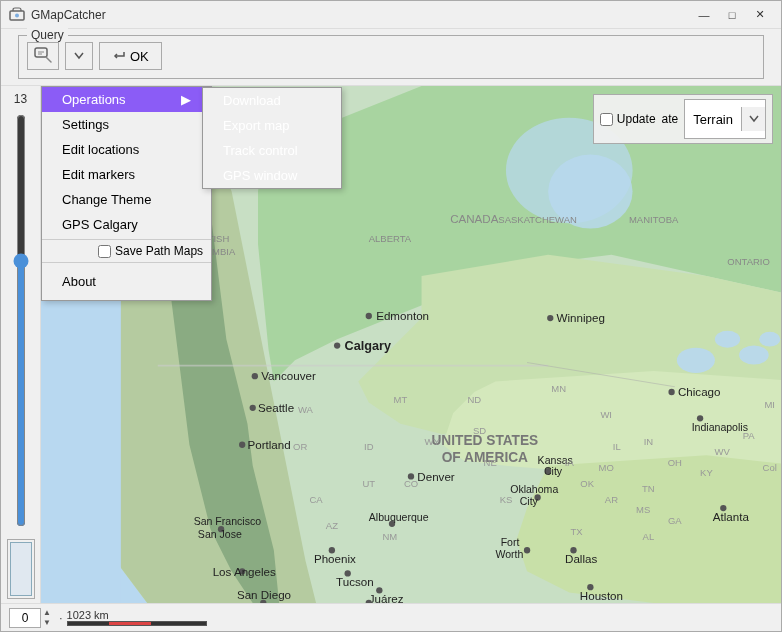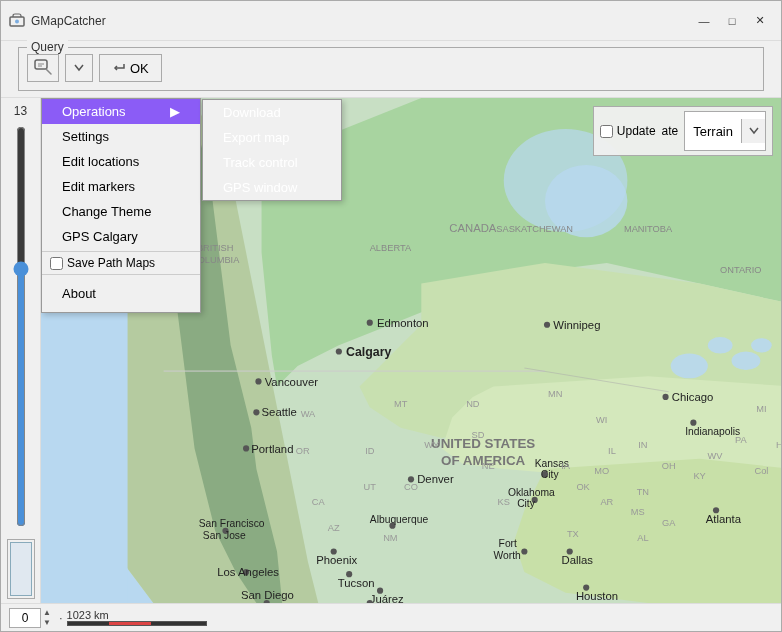--- a/index.html
+++ b/index.html
@@ -1,34 +1,34 @@
 <!DOCTYPE html>
 <html><head>
   <meta charset="utf-8">
   <style>
     * { box-sizing: border-box; margin: 0; padding: 0; }
     body { font-family: 'Segoe UI', Tahoma, Arial, sans-serif; font-size: 13px; background: #f0f0f0; width: 782px; height: 632px; overflow: hidden; }
 
     .window { width: 782px; height: 632px; background: #f0f0f0; border: 1px solid #aaa; display: flex; flex-direction: column; }
 
-    .titlebar { background: #f0f0f0; height: 40px; display: flex; align-items: center; padding: 0 8px; border-bottom: 1px solid #ddd; user-select: none; }
+    .titlebar { background: #f0f0f0; height: 28px; display: flex; align-items: center; padding: 0 8px; border-bottom: 1px solid #ddd; user-select: none; }
     .titlebar-icon { width: 16px; height: 16px; margin-right: 6px; }
     .titlebar-title { flex: 1; font-size: 12px; color: #333; }
     .titlebar-controls { display: flex; gap: 2px; }
     .titlebar-btn { width: 26px; height: 20px; display: flex; align-items: center; justify-content: center; background: #f0f0f0; border: 1px solid transparent; cursor: pointer; font-size: 11px; color: #333; }
 
     .toolbar { background: #f0f0f0; padding: 6px 17px; border-bottom: 1px solid #ddd; }
     .query-group { border: 1px solid #aaa; padding: 6px 8px 8px; position: relative; }
     .query-label { position: absolute; top: -8px; left: 8px; background: #f0f0f0; padding: 0 4px; font-size: 12px; color: #333; }
     .query-row { display: flex; align-items: center; gap: 6px; }
     .query-btn { width: 32px; height: 28px; background: #f0f0f0; border: 1px solid #aaa; display: flex; align-items: center; justify-content: center; cursor: pointer; padding: 2px; }
     .query-input { flex: 1; height: 28px; border: 1px solid #aaa; padding: 0 6px; font-size: 13px; background: white; }
     .dropdown-arrow { width: 28px; height: 28px; background: #f0f0f0; border: 1px solid #aaa; display: flex; align-items: center; justify-content: center; cursor: pointer; }
     .ok-btn { height: 28px; padding: 0 12px; background: #f0f0f0; border: 1px solid #aaa; cursor: pointer; display: flex; align-items: center; gap: 4px; font-size: 13px; }
-    .checkbox-label { display: flex; align-items: center; gap: 4px; font-size: 12px; }
+    .checkbox-label { display: flex; align-items: center; gap: 4px; font-size: 12px; margin-left: 48px; }
 
     .terrain-select { height: 40px; display: flex; align-items: center; border: 1px solid #aaa; background: white; }
     .terrain-select-text { padding: 0 8px; font-size: 13px; flex: 1; }
     .terrain-select-arrow { width: 24px; height: 24px; background: #f0f0f0; border-left: 1px solid #aaa; display: flex; align-items: center; justify-content: center; cursor: pointer; }
 
     .main-content { display: flex; flex: 1; overflow: hidden; }
 
     .left-sidebar { width: 40px; display: flex; flex-direction: column; align-items: center; background: #f0f0f0; border-right: 1px solid #ddd; padding: 4px 0; gap: 4px; }
     .zoom-num { font-size: 12px; color: #333; margin-top: 2px; }
     .zoom-slider-container { flex: 1; display: flex; flex-direction: column; align-items: center; padding: 4px 0; }

